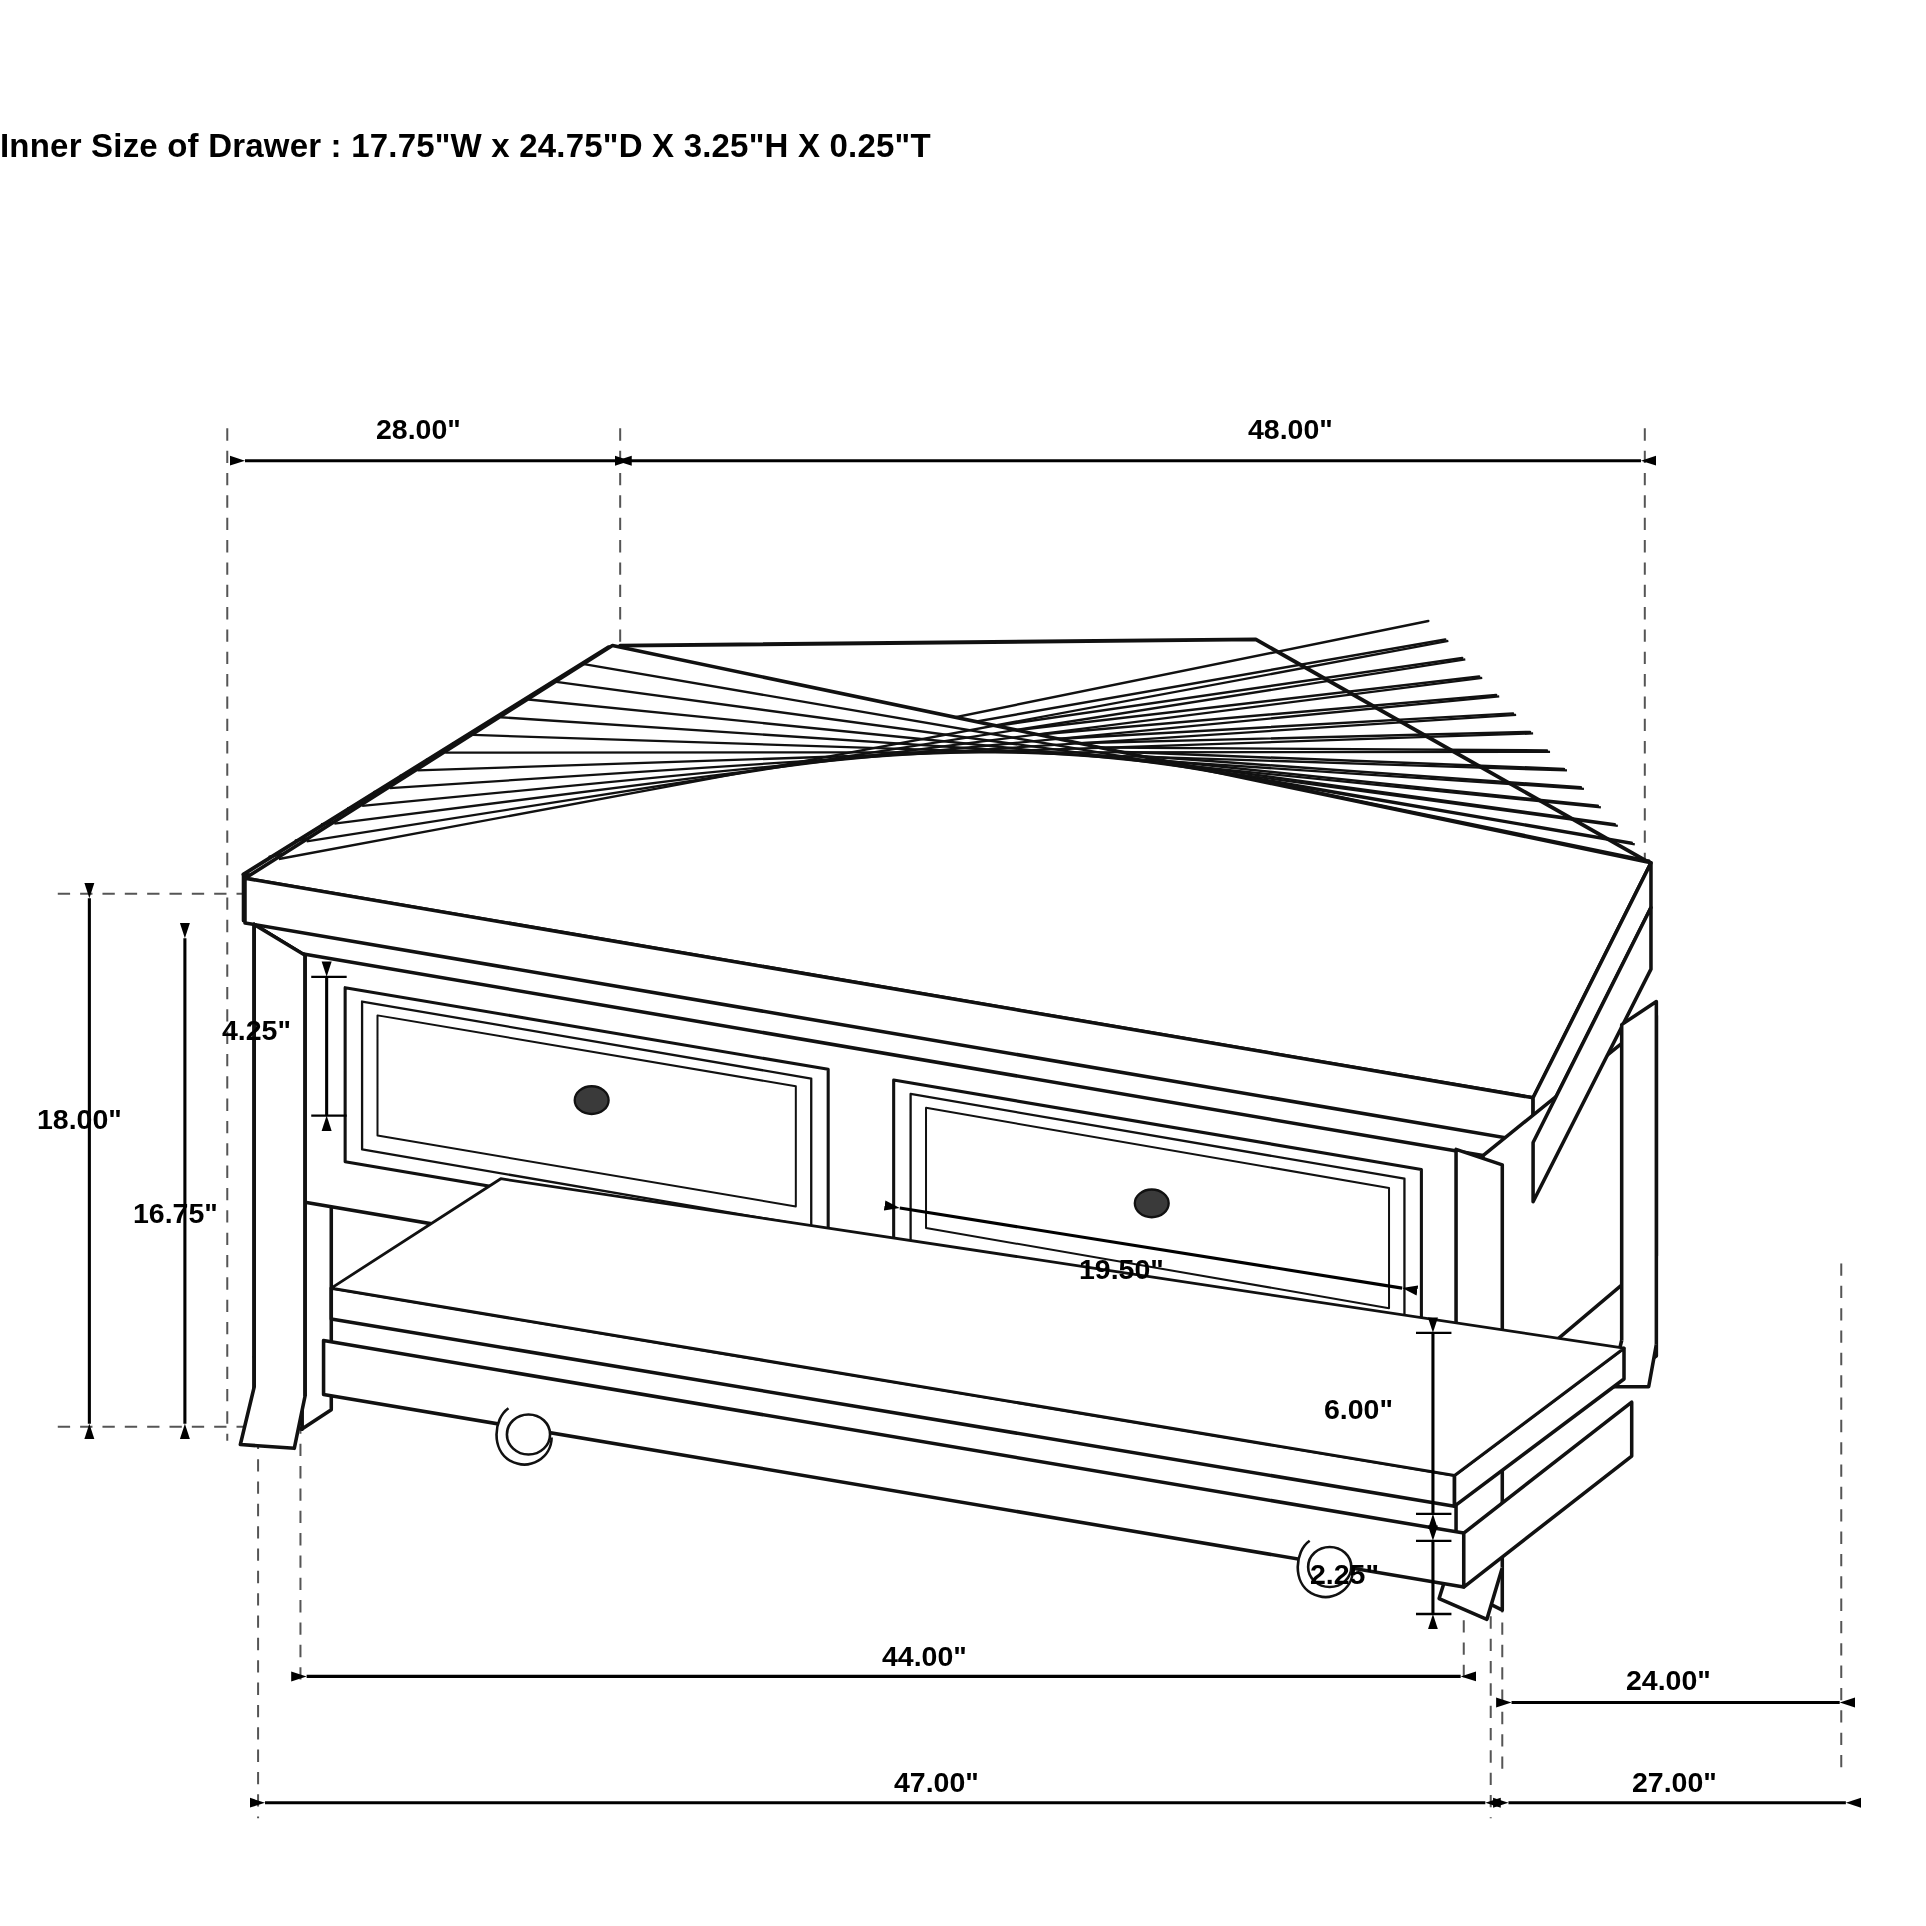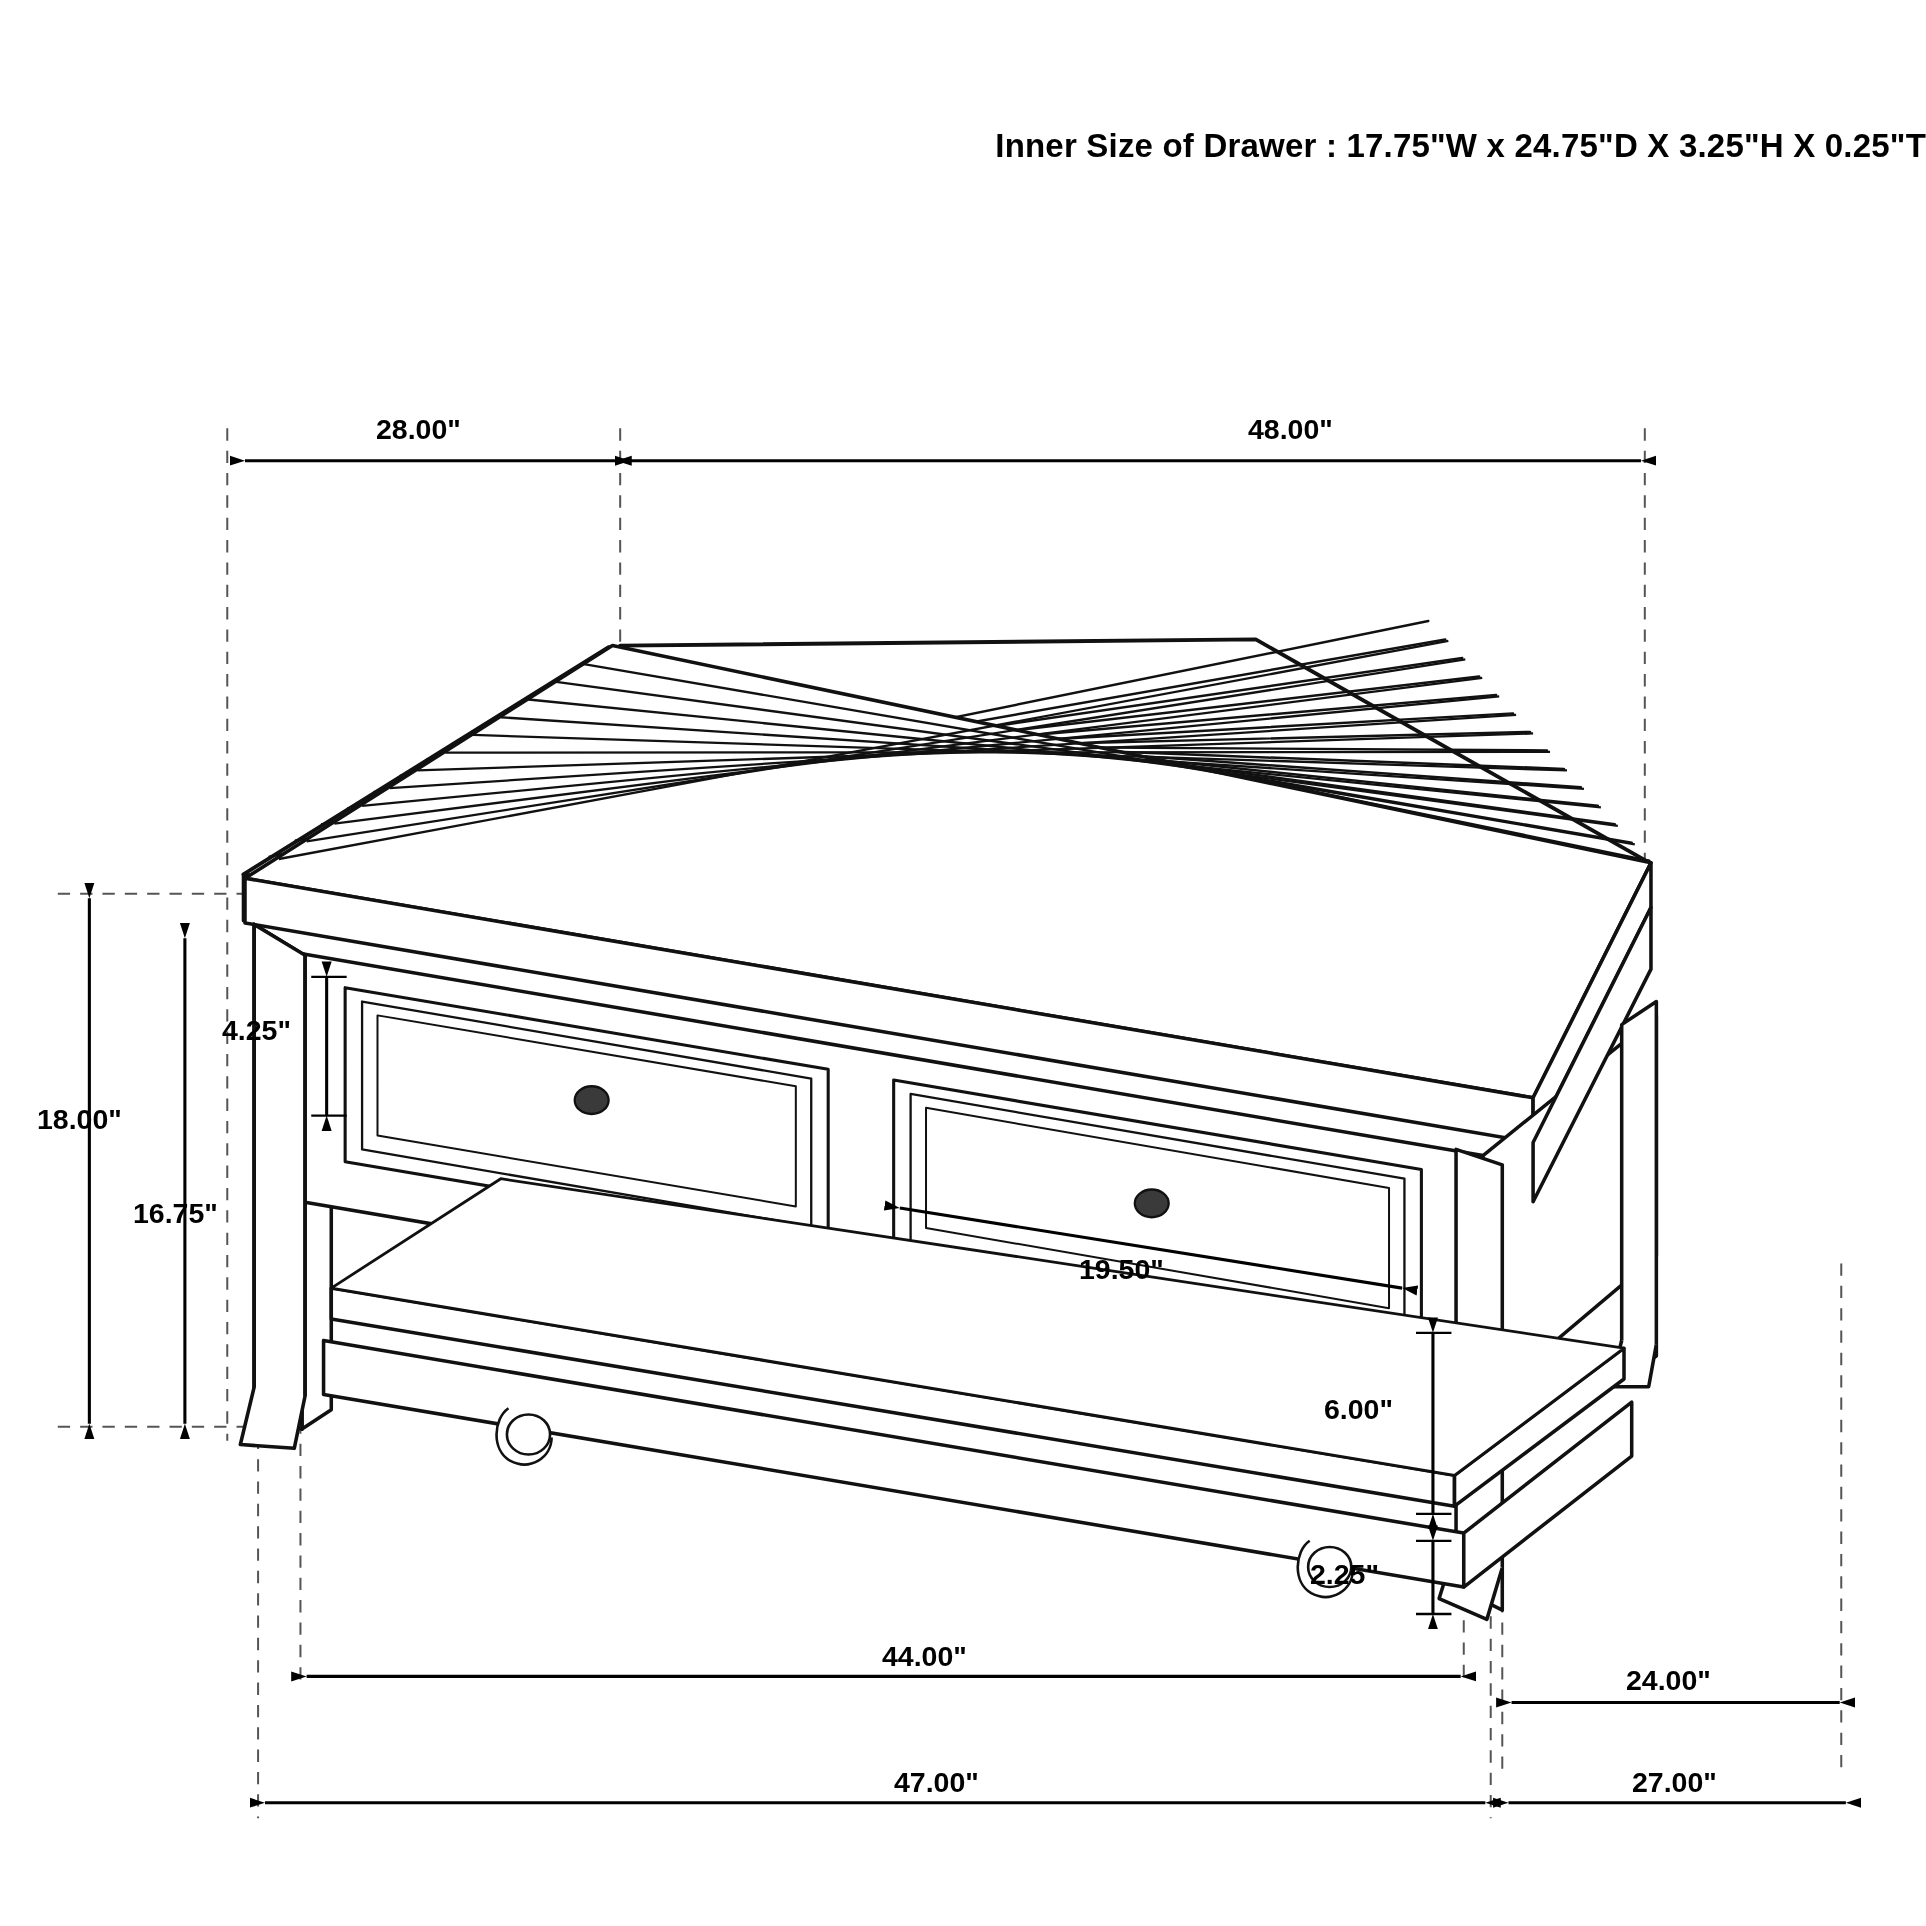--- a/index.html
+++ b/index.html
@@ -19,21 +19,21 @@
     position: absolute;
     left: 0; top: 0;
     width: 1926px;
     height: 1926px;
   }
   .title {
     position: absolute;
     top: 127px;
     left: 0;
     width: 1926px;
-    text-align: right;
+    text-align: left;
     font-size: 33px;
     font-weight: bold;
     letter-spacing: 0.2px;
   }
   svg.diagram {
     position: absolute;
     left: 0;
     top: 0;
     width: 1926px;
     height: 1926px;

